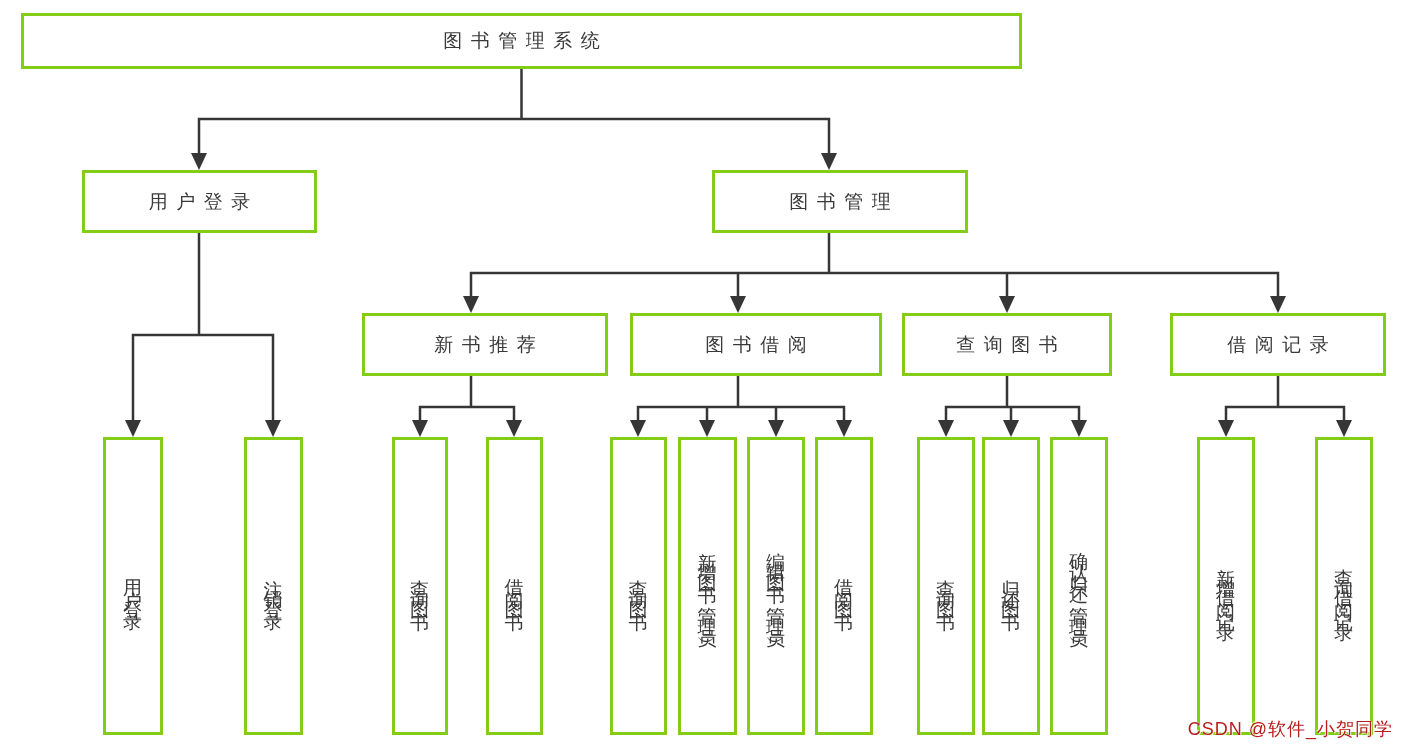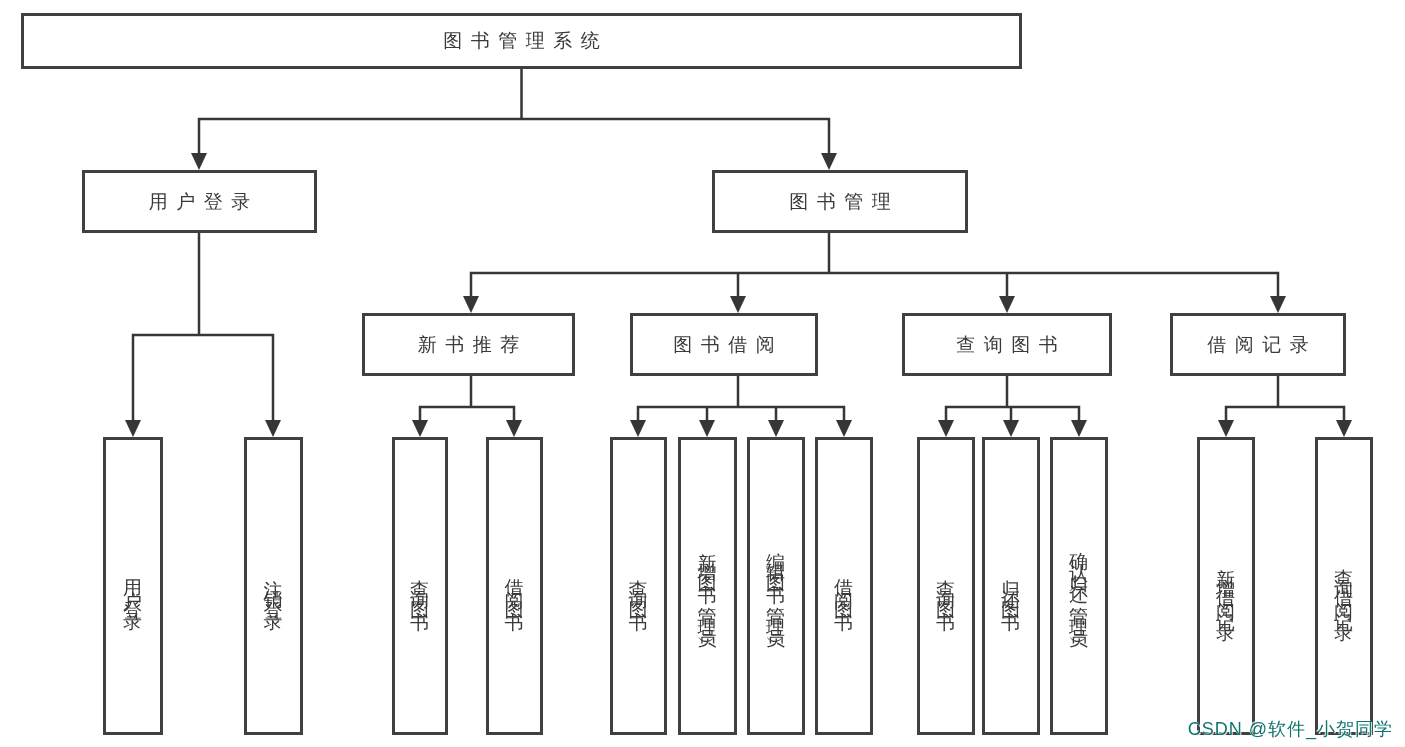--- a/index.html
+++ b/index.html
@@ -8,21 +8,21 @@
     width:1405px;height:747px;
     background:#ffffff;
     font-family:"Liberation Sans","DejaVu Sans",sans-serif;
     overflow:hidden;
   }
   .connector-layer{position:absolute;left:0;top:0;z-index:1;}
   .node{
     position:absolute;
     box-sizing:border-box;
     background:#ffffff;
-    border:3px solid #404040;
+    border:3px solid #84cc16;
     display:flex;align-items:center;justify-content:center;
     color:#3a3a3a;
     z-index:2;
   }
   .node.h span{
     font-size:19px;
     letter-spacing:8.5px;
     white-space:nowrap;
     margin-right:-8.5px;
   }
@@ -31,21 +31,21 @@
     text-orientation:mixed;
     font-size:19px;
     letter-spacing:11px;
     line-height:1;
   }
   .watermark{
     position:absolute;
     right:12px;bottom:6px;
     font-size:18px;
     letter-spacing:1px;
-    color:#0f766e;
+    color:#b91c1c;
     text-shadow:1px 1px 0 rgba(255,255,255,.85),-1px -1px 0 rgba(255,255,255,.85);
     z-index:3;
     white-space:nowrap;
     margin-top:40px;
   }
 </style>
 </head>
 <body>
 
 <div class="stage">
@@ -94,30 +94,30 @@
     <span>图书管理系统</span>
   </div>
 
   <div class="node h" style="left:82px;top:170px;width:235px;height:63px">
     <span>用户登录</span>
   </div>
   <div class="node h" style="left:712px;top:170px;width:256px;height:63px">
     <span>图书管理</span>
   </div>
 
-  <div class="node h" style="left:362px;top:313px;width:213px;height:63px">
+  <div class="node h" style="left:362px;top:313px;width:246px;height:63px">
     <span>新书推荐</span>
   </div>
-  <div class="node h" style="left:630px;top:313px;width:188px;height:63px">
+  <div class="node h" style="left:630px;top:313px;width:252px;height:63px">
     <span>图书借阅</span>
   </div>
   <div class="node h" style="left:902px;top:313px;width:210px;height:63px">
     <span>查询图书</span>
   </div>
-  <div class="node h" style="left:1170px;top:313px;width:176px;height:63px">
+  <div class="node h" style="left:1170px;top:313px;width:216px;height:63px">
     <span>借阅记录</span>
   </div>
 
   <div class="node v" style="left:103px;top:437px;width:60px;height:298px">
     <span>用户登录</span>
   </div>
   <div class="node v" style="left:244px;top:437px;width:59px;height:298px">
     <span>注销登录</span>
   </div>
 

